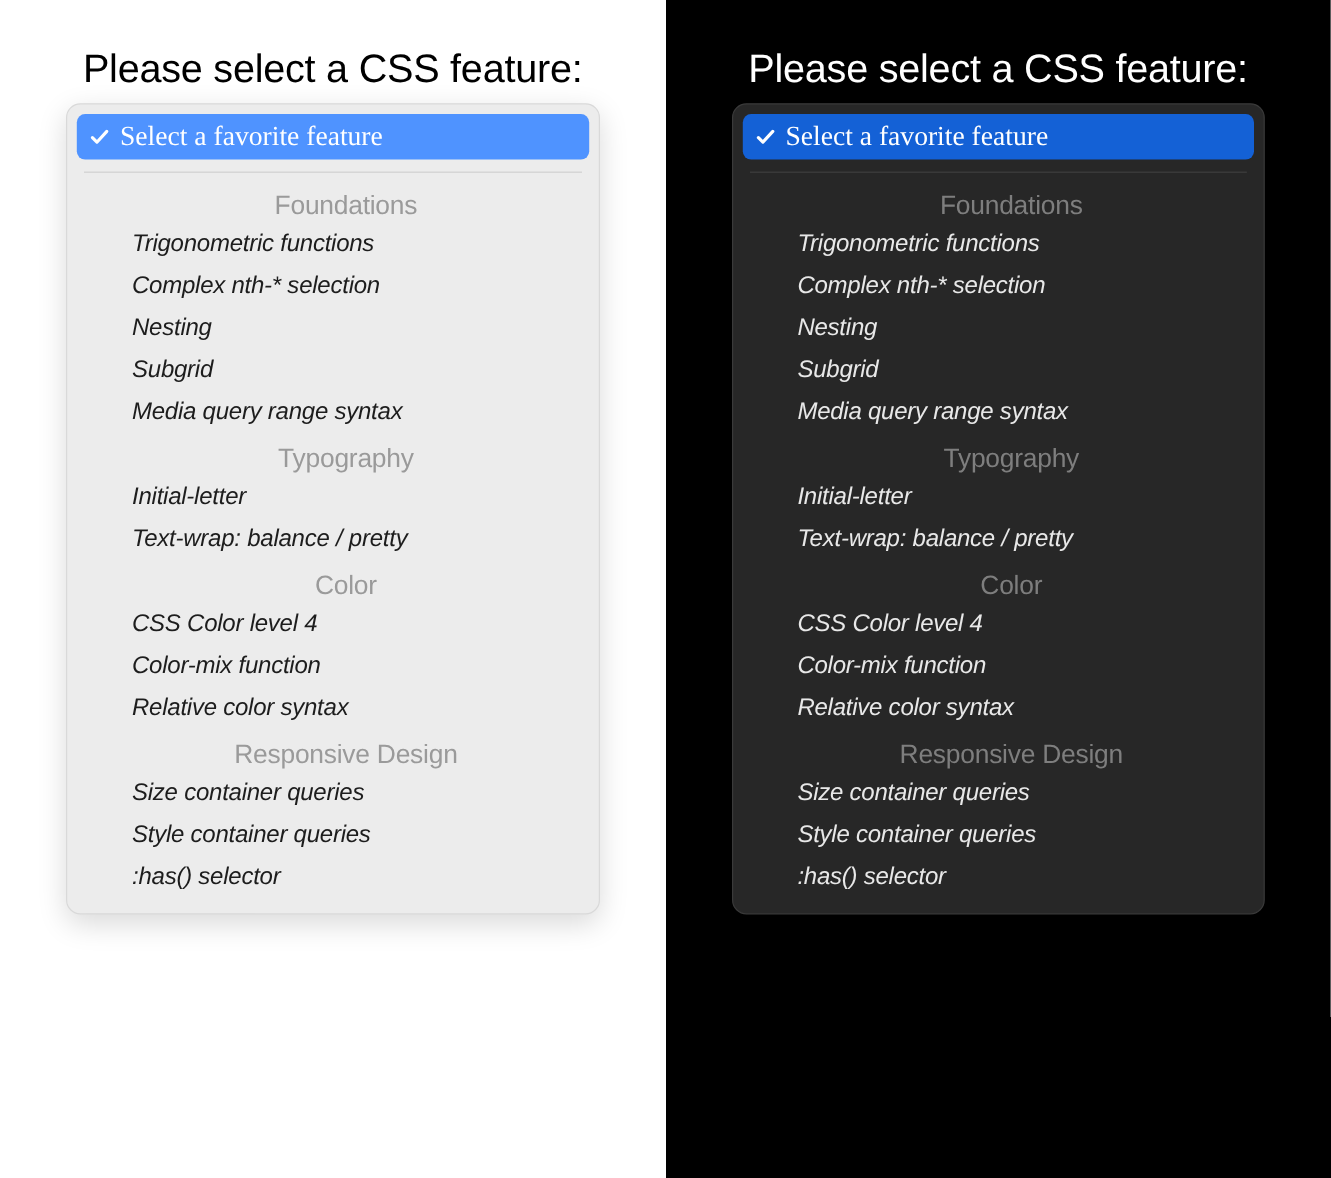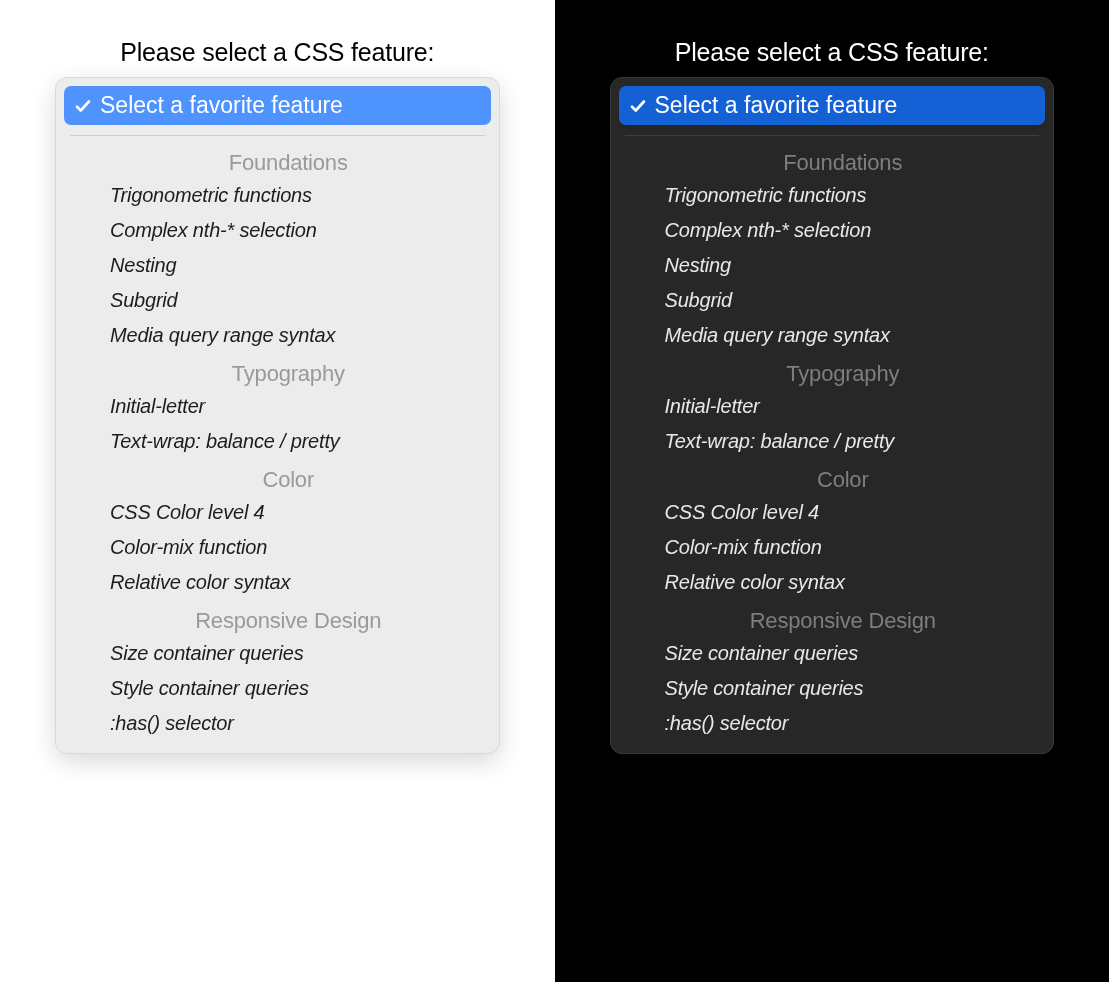--- a/index.html
+++ b/index.html
@@ -23,21 +23,21 @@
     }
     .pane.light {
       background: #ffffff;
       color: #000000;
     }
     .pane.dark {
       background: #000000;
       color: #ffffff;
     }
     .prompt {
-      font-size: 25px;
+      font-size: 33px;
       font-weight: 400;
       margin-bottom: 10px;
       letter-spacing: -0.2px;
     }
     .dropdown {
       width: 100%;
       border-radius: 12px;
       padding: 8px 8px 12px 8px;
       box-shadow: 0 8px 24px rgba(0,0,0,0.15);
     }
@@ -52,20 +52,21 @@
     }
     .selected-row {
       display: flex;
       align-items: center;
       gap: 8px;
       padding: 6px 12px 6px 10px;
       border-radius: 7px;
       font-size: 23px;
       font-weight: 400;
       color: #ffffff;
+      font-family: Liberation Serif, serif;
     }
     .light .selected-row {
       background: #4f93ff;
     }
     .dark .selected-row {
       background: #1461d6;
     }
     .check-icon {
       width: 18px;
       height: 18px;

